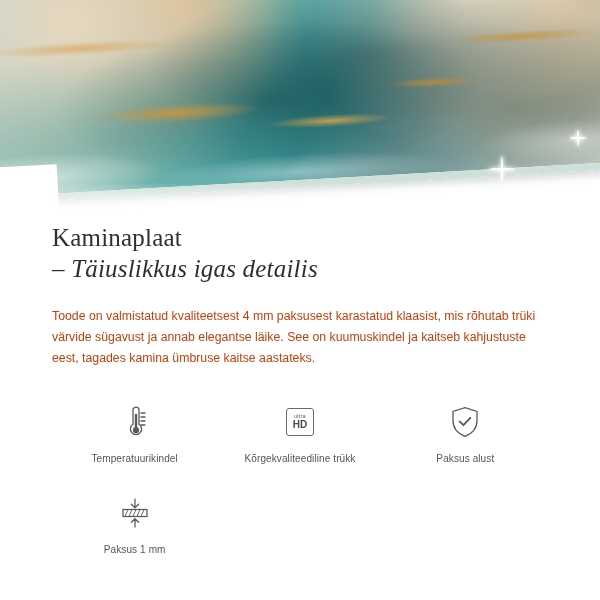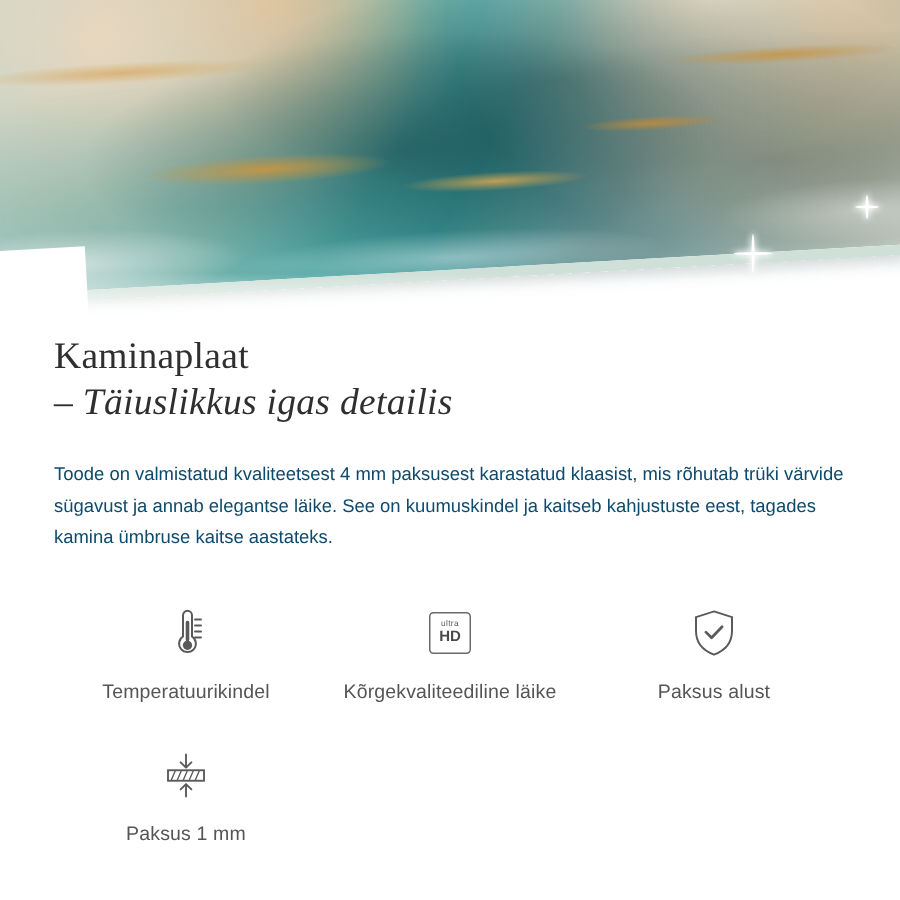--- a/index.html
+++ b/index.html
@@ -116,41 +116,41 @@
     transform: translate(-50%,-50%);
     border-radius: 50%;
     box-shadow: 0 0 4px 1px rgba(255,255,255,0.9);
   }
   .sp1 { left: 489px; top: 156px; width: 26px; height: 26px; }
   .sp2 { left: 570px; top: 130px; width: 16px; height: 16px; }
 
   
   .content {
     position: relative;
-    padding: 0 36px;
+    padding: 0 52px;
     box-sizing: border-box;
   }
   .headline {
     margin: 0;
     font-family: "Liberation Serif", serif;
     font-weight: 400;
     font-size: 25px;
     line-height: 31px;
     color: #2f2f2f;
     letter-spacing: .2px;
   }
   .headline .line2 {
     display: block;
     font-style: italic;
   }
   .body-copy {
     margin: 22px 0 0 0;
     font-size: 12.3px;
     line-height: 21px;
-    color: #0c4a6e;
+    color: #c2410c;
     max-width: 540px;
   }
 
   
   .features {
     margin-top: 30px;
     display: grid;
     grid-template-columns: repeat(3, 1fr);
     row-gap: 26px;
     column-gap: 0;
@@ -164,21 +164,21 @@
   .feature-icon {
     width: 46px;
     height: 46px;
     display: flex;
     align-items: center;
     justify-content: center;
     color: #5a5a5a;
   }
   .feature-label {
     margin-top: 8px;
-    font-size: 13px;
+    font-size: 10px;
     color: #555555;
     text-align: center;
     letter-spacing: .1px;
   }
   .ultrahd-box {
     width: 26px;
     height: 26px;
     border: 1.4px solid #6a6a6a;
     border-radius: 3px;
     display: flex;
@@ -241,21 +241,21 @@
         <div class="feature-label">Temperatuurikindel</div>
       </div>
 
       <div class="feature">
         <div class="feature-icon">
           <div class="ultrahd-box">
             <span class="u-top">ultra</span>
             <span class="u-bot">HD</span>
           </div>
         </div>
-        <div class="feature-label">Kõrgekvaliteediline läike</div>
+        <div class="feature-label">Kõrgekvaliteediline trükk</div>
       </div>
 
       <div class="feature">
         <div class="feature-icon">
           <svg width="32" height="34" viewBox="0 0 32 34" fill="none" stroke="#5a5a5a" stroke-width="1.3">
             <path d="M16 2.6 28 6.4v9.2c0 8-5.2 13.2-12 15.8-6.8-2.6-12-7.8-12-15.8V6.4z"></path>
             <path d="M10.6 16.4l3.8 3.8 7-7.4" stroke-width="1.8" stroke-linecap="round" stroke-linejoin="round"></path>
           </svg>
         </div>
         <div class="feature-label">Paksus alust</div>

